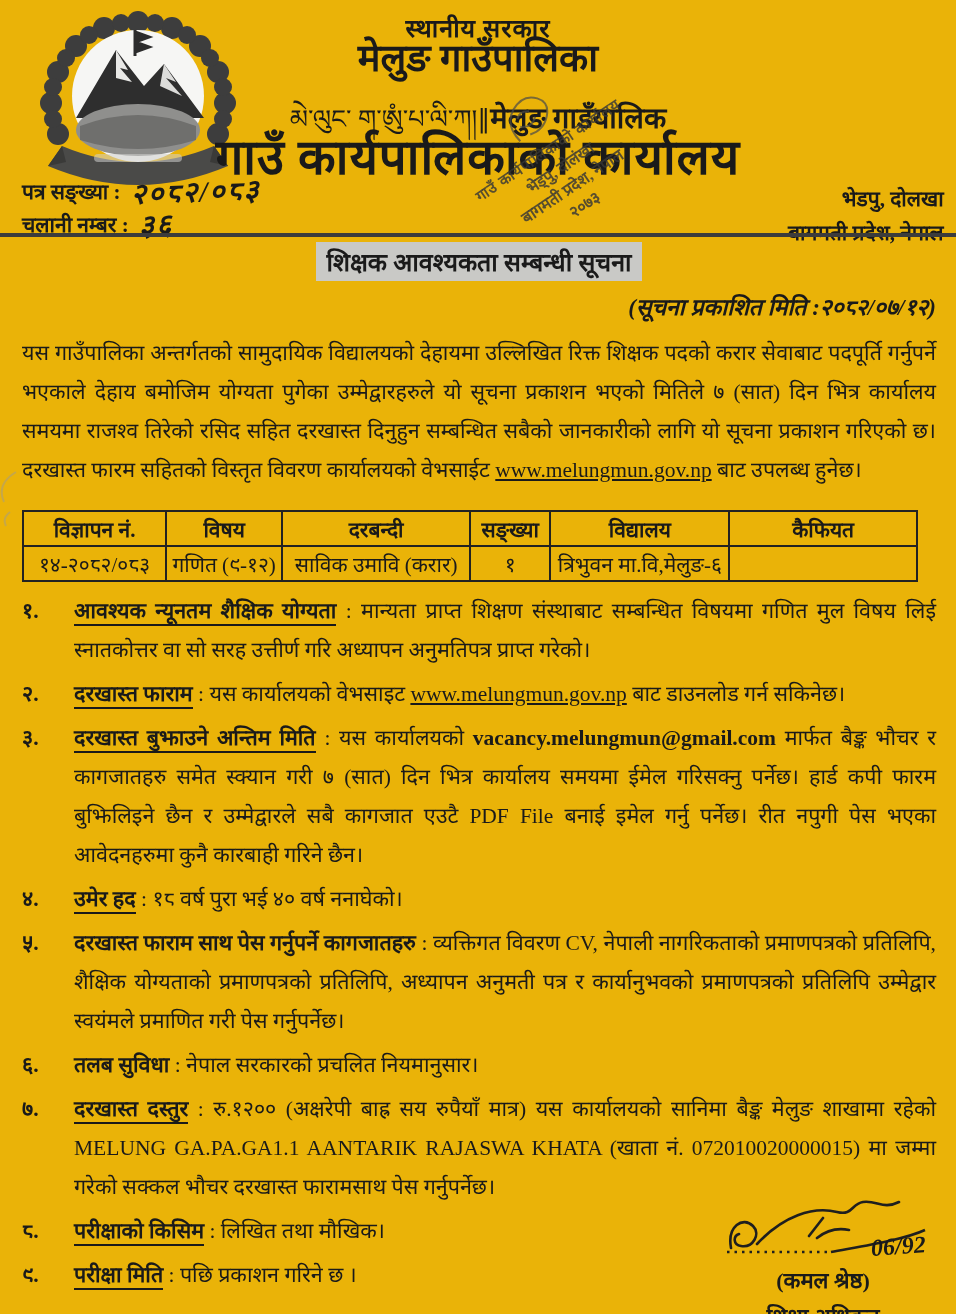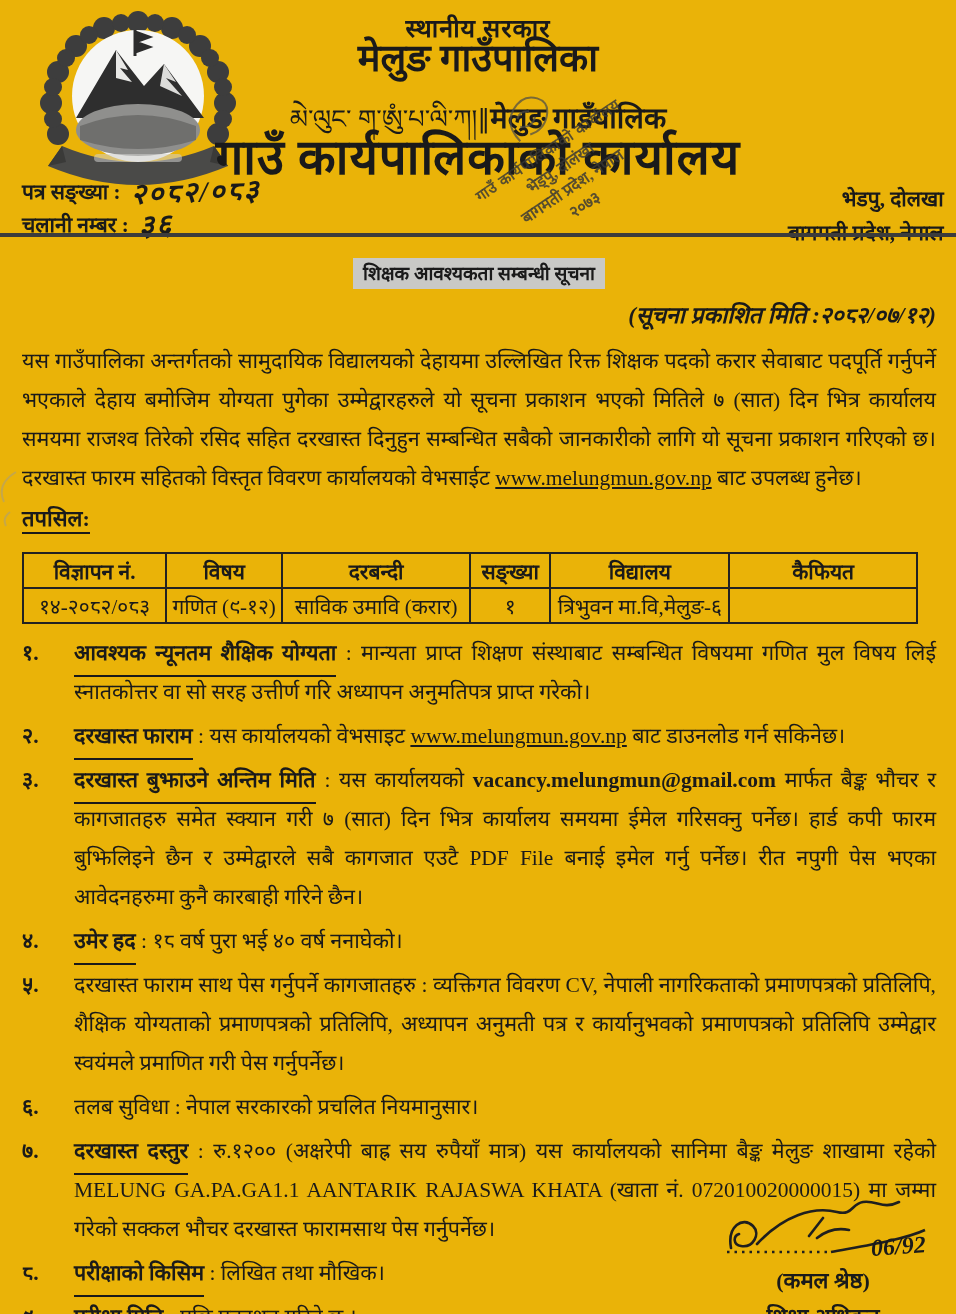--- a/index.html
+++ b/index.html
@@ -36,22 +36,22 @@
     font-size:16px;line-height:22px;text-align:center;font-weight:bold;
     pointer-events:none;
   }
   .stamp .arc{letter-spacing:1px;font-size:15px;}
   .rule{position:absolute;left:0;top:233px;width:956px;height:4px;background:#3c3c3c;}
   .scan-mark{position:absolute;left:-6px;top:468px;opacity:.45;}
   
   .bodywrap{position:absolute;left:22px;top:242px;width:914px;font-size:21.5px;}
   .title-row{text-align:center;}
   .title-chip{
-    display:inline-block;font-size:19px;font-weight:bold;
-    padding:2px 10px 3px;background:#c9c9c6;margin-top:16px;
+    display:inline-block;font-size:25px;font-weight:bold;
+    padding:2px 10px 3px;background:#c9c9c6;
   }
   .subtitle{text-align:right;font-style:italic;font-size:23px;margin-top:9px;font-weight:bold;}
   .intro{margin-top:12px;text-align:justify;line-height:39px;}
   .doclink{text-decoration:underline;}
   .lat{font-family:"Liberation Serif","DejaVu Serif",serif;}
   .lat-bold{font-weight:bold;}
   .tapsil{margin-top:4px;font-weight:bold;font-size:22px;}
   .tapsil span{border-bottom:2px solid #1a1a1a;padding-bottom:1px;}
   table.sched{
     border-collapse:collapse;width:896px;margin-top:20px;
@@ -59,22 +59,22 @@
   }
   table.sched th,table.sched td{
     border:2px solid #222;text-align:center;padding:2px 4px;height:29px;
   }
   table.sched th{font-weight:bold;}
   
   .list{margin-top:10px;}
   .item{display:flex;margin-bottom:5px;}
   .inum{width:52px;flex:none;font-weight:bold;line-height:39px;}
   .itext{flex:1;text-align:justify;line-height:39px;}
-  .ihead{font-weight:bold;border-bottom:2px solid #1a1a1a;padding-bottom:10px;}
-  .ihead-plain{font-weight:normal;}
+  .ihead{font-weight:bold;border-bottom:2px solid #1a1a1a;padding-bottom:1px;}
+  .ihead-plain{font-weight:bold;}
   
   .sigblock{position:absolute;right:18px;top:1196px;width:230px;text-align:center;font-size:22px;font-weight:bold;}
   .sigline{position:relative;height:66px;}
   .sigdate{
     position:absolute;right:12px;bottom:2px;
     font-style:italic;font-size:24px;font-weight:bold;transform:rotate(-4deg);
   }
   .signame{margin-top:2px;}
   .sigtitle{margin-top:6px;}
 </style>
@@ -160,21 +160,20 @@
 
   <div class="bodywrap">
 
     <div class="title-row">
       <span class="title-chip">शिक्षक आवश्यकता सम्बन्धी सूचना</span>
     </div>
     <div class="subtitle">(सूचना प्रकाशित मिति :२०८२/०७/१२)</div>
 
     <div class="intro"><span>यस गाउँपालिका अन्तर्गतको सामुदायिक विद्यालयको देहायमा उल्लिखित रिक्त शिक्षक पदको करार सेवाबाट पदपूर्ति गर्नुपर्ने भएकाले देहाय बमोजिम योग्यता पुगेका उम्मेद्वारहरुले यो सूचना प्रकाशन भएको मितिले ७ (सात) दिन भित्र कार्यालय समयमा राजश्व तिरेको रसिद सहित दरखास्त दिनुहुन सम्बन्धित सबैको जानकारीको लागि यो सूचना प्रकाशन गरिएको छ। दरखास्त फारम सहितको विस्तृत विवरण कार्यालयको वेभसाईट </span><span class="doclink lat">www.melungmun.gov.np</span><span> बाट उपलब्ध हुनेछ।</span></div>
 
-    <div class="tapsil"><span>तपसिल:</span></div>
 
     <table class="sched">
       <colgroup>
         <col style="width:16%">
           <col style="width:13%">
           <col style="width:21%">
         <col style="width:9%">
           <col style="width:20%">
           <col style="width:21%">
       </colgroup>

